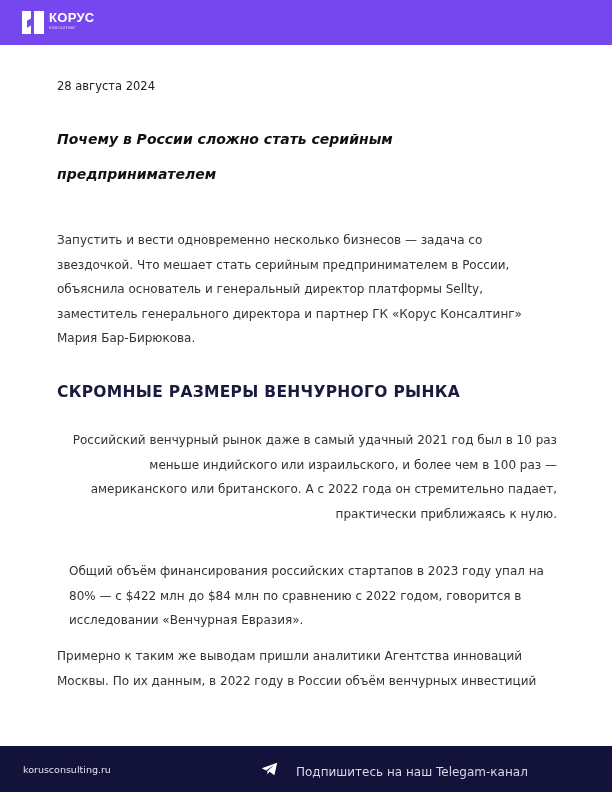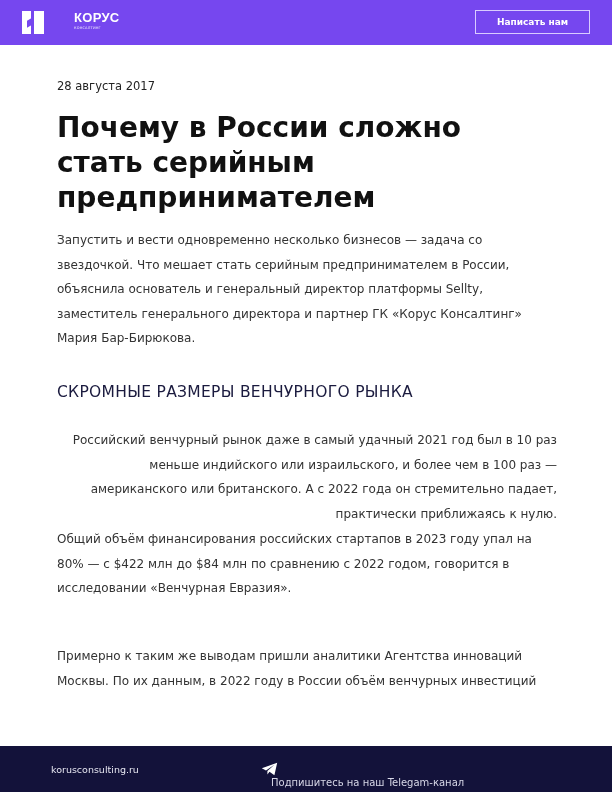--- a/index.html
+++ b/index.html
@@ -3,53 +3,53 @@
 <meta charset="utf-8">
 <style>
   * { box-sizing: border-box; margin: 0; padding: 0; }
   html, body { width: 612px; height: 792px; background: #ffffff; overflow: hidden; }
   body { font-family: "DejaVu Sans", "Liberation Sans", sans-serif; color: #222; position: relative; }
 
   .header {
     position: absolute; left: 0; top: 0; width: 612px; height: 45px;
     background: #7647ef;
   }
-  .logo { position: absolute; left: 22px; top: 11px; display: flex; align-items: flex-start; gap: 25px; }
+  .logo { position: absolute; left: 22px; top: 11px; display: flex; align-items: flex-start; }
   .logo-mark { width: 22px; height: 23px; position: relative; }
   .logo-mark .l { position: absolute; left: 0; top: 0; width: 9px; height: 23px; background: #fff; }
   .logo-mark .r { position: absolute; left: 12px; top: 0; width: 10px; height: 23px; background: #fff; }
   .logo-mark .notch { position: absolute; left: 5px; top: 8px; width: 6px; height: 7px; background: #7647ef; transform: skewY(-30deg); }
   .logo-text { margin-left: 5px; color: #fff; }
   .logo-name { font-family: "Liberation Sans", sans-serif; font-weight: bold; font-size: 13px; letter-spacing: 0.3px; line-height: 13px; display: block; }
   .logo-sub { font-size: 3.5px; line-height: 5px; opacity: 0.9; display: block; letter-spacing: 0.2px; margin-top: 2px; }
 
   .write-btn {
     position: absolute; left: 475px; top: 10px; width: 115px; height: 24px;
     border: 1.5px solid #d9ccff; color: #fff; font-size: 9px; font-weight: bold;
     display: flex; align-items: center; justify-content: center; background: transparent;
   }
 
   .content { position: absolute; left: 57px; top: 0; width: 500px; }
   .date { position: absolute; top: 79px; font-size: 11.5px; color: #222; white-space: nowrap; }
-  .title { position: absolute; top: 110px; width: 460px; font-size: 28px; font-weight: bold; line-height: 35px; color: #111; }
+  .title { position: absolute; top: 122px; width: 460px; font-size: 14px; font-weight: bold; line-height: 35px; color: #111; font-style: italic; }
 
   .p { position: absolute; width: 500px; font-size: 12px; line-height: 24.5px; color: #333; }
   .p1 { top: 228px; }
-  .h2 { position: absolute; top: 383px; font-size: 15.5px; font-weight: normal; color: #1a1a3e; letter-spacing: 0.3px; white-space: nowrap; }
+  .h2 { position: absolute; top: 383px; font-size: 15.5px; font-weight: bold; color: #1a1a3e; letter-spacing: 0.3px; white-space: nowrap; }
   .p2 { top: 428px; text-align: right; }
-  .p3 { top: 527px; }
+  .p3 { top: 559px; margin-left: 12px; }
   .p4 { top: 644px; }
 
   .footer {
     position: absolute; left: 0; top: 746px; width: 612px; height: 46px;
     background: #13123a;
   }
-  .site { position: absolute; left: 23px; top: 18px; font-size: 9.5px; color: #e5e5f0; margin-left: 28px; }
+  .site { position: absolute; left: 23px; top: 18px; font-size: 9.5px; color: #e5e5f0; }
   .tg-icon { position: absolute; left: 261px; top: 16px; width: 17px; height: 14px; }
-  .tg-text { position: absolute; left: 271px; top: 19px; font-size: 10px; color: #d8d8e8; white-space: nowrap; margin-top: 12px; }
+  .tg-text { position: absolute; left: 296px; top: 19px; font-size: 12px; color: #d8d8e8; white-space: nowrap; }
   .sub-btn {
     position: absolute; left: 475px; top: 12px; width: 115px; height: 23px;
     border: 1.5px solid #e6e6f0; color: #fff; font-size: 9px; font-weight: bold;
     display: flex; align-items: center; justify-content: center;
   }
 </style>
 </head>
 <body>
 
 <div class="header">
@@ -57,25 +57,24 @@
     <div class="logo-mark">
       <div class="l"></div>
         <div class="r"></div>
         <div class="notch"></div>
     </div>
     <div class="logo-text">
       <span class="logo-name">КОРУС</span>
       <span class="logo-sub">КОНСАЛТИНГ</span>
     </div>
   </div>
-  <div class="write-btn">Написать нам</div>
 </div>
 
 <div class="content">
-  <div class="date">28 августа 2017</div>
+  <div class="date">28 августа 2024</div>
   <h1 class="title">Почему в России сложно стать серийным предпринимателем</h1>
   <p class="p p1">Запустить и вести одновременно несколько бизнесов — задача со звездочкой. Что мешает стать серийным предпринимателем в России, объяснила основатель и генеральный директор платформы Sellty, заместитель генерального директора и партнер ГК «Корус Консалтинг» Мария Бар-Бирюкова.</p>
   <h2 class="h2">СКРОМНЫЕ РАЗМЕРЫ ВЕНЧУРНОГО РЫНКА</h2>
   <p class="p p2">Российский венчурный рынок даже в самый удачный 2021 год был в 10 раз меньше индийского или израильского, и более чем в 100 раз — американского или британского. А с 2022 года он стремительно падает, практически приближаясь к нулю.</p>
   <p class="p p3">Общий объём финансирования российских стартапов в 2023 году упал на 80% — с $422 млн до $84 млн по сравнению с 2022 годом, говорится в исследовании «Венчурная Евразия».</p>
   <p class="p p4">Примерно к таким же выводам пришли аналитики Агентства инноваций Москвы. По их данным, в 2022 году в России объём венчурных инвестиций</p>
 </div>
 
 <div class="footer">
   <div class="site">korusconsulting.ru</div>

